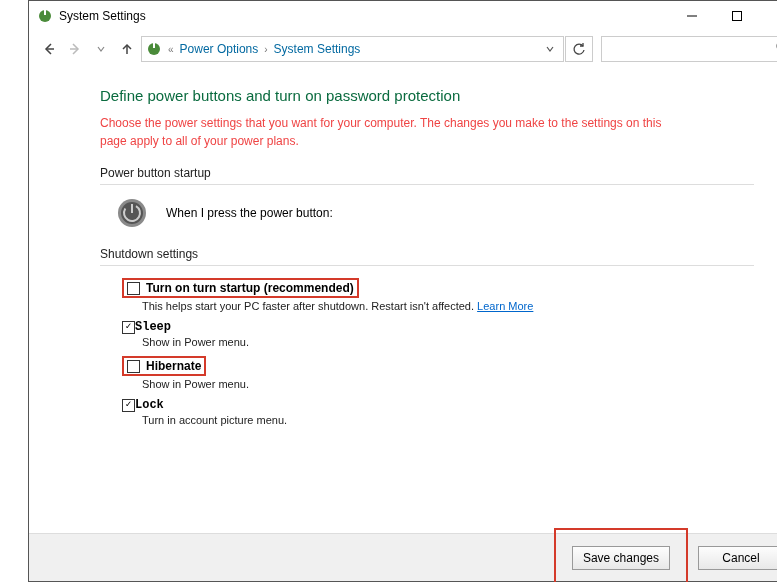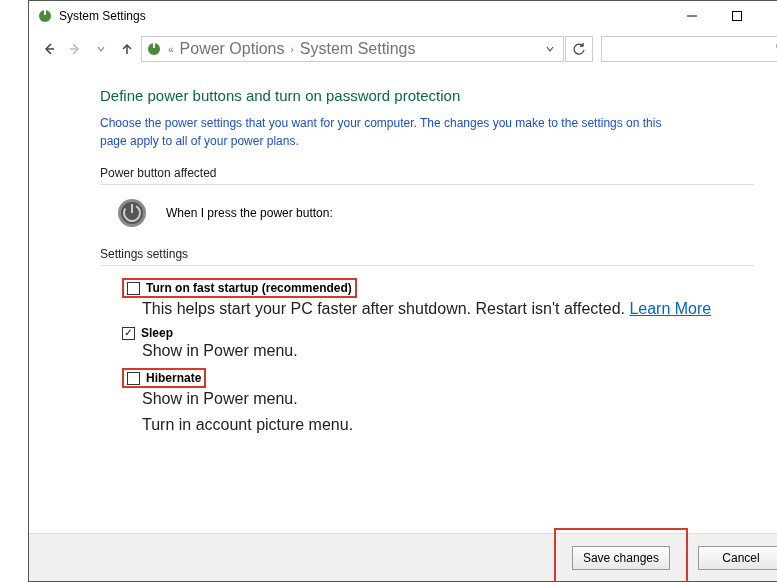--- a/index.html
+++ b/index.html
@@ -9,40 +9,40 @@
     .titlebar-icon { width: 16px; height: 16px; margin-right: 6px; }
     .title { font-size: 12px; flex: 0 0 auto; }
     .title-spacer { flex: 1; }
     .win-btn { width: 45px; height: 29px; display: flex; align-items: center; justify-content: center; color: #000; }
     .navbar { height: 36px; display: flex; align-items: center; padding: 4px 8px; gap: 2px; }
     .nav-arrow { width: 24px; height: 24px; display: flex; align-items: center; justify-content: center; color: #888; }
     .nav-arrow.dark { color: #333; }
     .crumb-box { flex: 1; height: 26px; border: 1px solid #ccc; display: flex; align-items: center; padding: 0 4px; gap: 4px; background: #fff; }
     .crumb-icon { width: 16px; height: 16px; }
     .crumb-sep { color: #777; font-size: 10px; padding: 0 2px; }
-    .crumb-txt { font-size: 16px; color: #737373; }
+    .crumb-txt { font-size: 12px; color: #0369a1; }
     .crumb-drop { margin-left: auto; width: 18px; text-align: center; color: #555; }
     .refresh-btn { width: 28px; height: 26px; border: 1px solid #ccc; display: flex; align-items: center; justify-content: center; margin-left: -1px; }
     .search-box { width: 195px; height: 26px; border: 1px solid #ccc; margin-left: 6px; display: flex; align-items: center; padding: 0 6px; }
     .search-icon { margin-left: auto; color: #666; }
     .content { flex: 1; padding: 20px 50px 0 71px; overflow: auto; }
     .heading { color: #0a6b3f; font-size: 15px; margin-bottom: 10px; }
-    .desc { font-size: 12px; line-height: 1.5; margin-bottom: 16px; color: #1d4ed8; max-width: 580px; }
+    .desc { font-size: 12px; line-height: 1.5; margin-bottom: 16px; color: #ef4444; max-width: 580px; }
     .section-title { font-size: 12px; color: #222; margin-bottom: 4px; }
     .hr { border: none; border-top: 1px solid #ddd; margin-bottom: 12px; }
     .power-row { display: flex; align-items: center; gap: 18px; margin-left: 16px; margin-bottom: 18px; }
     .power-icon { width: 32px; height: 32px; }
     .select { height: 22px; width: 148px; border: 1px solid #7a7a7a; background: linear-gradient(#f6f6f6, #e6e6e6); font-size: 12px; padding: 0 4px; display: flex; align-items: center; }
     .select .sel-drop { margin-left: auto; }
     .shutdown-section { margin-left: 4px; }
     .opt { margin-left: 18px; margin-bottom: 8px; }
-    .opt-header { display: flex; align-items: center; gap: 6px; }
+    .opt-header { display: flex; align-items: center; gap: 0; font-family: Liberation Mono, monospace; }
     .opt-label { font-size: 12px; }
     .bold { font-weight: 600; }
-    .opt-desc { font-size: 16px; margin-left: 20px; margin-top: 2px; color: #222; }
+    .opt-desc { font-size: 11px; margin-left: 20px; margin-top: 2px; color: #222; }
     .link { color: #0066cc; text-decoration: underline; }
     .checkbox { width: 13px; height: 13px; border: 1px solid #333; background: #fff; display: flex; align-items: center; justify-content: center; font-size: 10px; line-height: 1; }
     .checkbox.checked::after { content: "✓"; color: #000; }
     .highlight { border: 2px solid #d43a2a; padding: 1px 3px; display: inline-flex; align-items: center; gap: 6px; }
     .footer { height: 48px; border-top: 1px solid #ddd; display: flex; align-items: center; justify-content: flex-end; padding: 0 20px; gap: 10px; background: #f0f0f0; }
     .btn { height: 24px; min-width: 86px; border: 1px solid #999; background: linear-gradient(#fdfdfd, #e8e8e8); font-size: 12px; padding: 0 10px; display: flex; align-items: center; justify-content: center; }
     .btn-highlight { border: 2px solid #d43a2a; padding: 16px; }
   </style>
 </head>
 <body>
@@ -126,41 +126,41 @@
             <line x1="8" y1="8" x2="12" y2="12" stroke="#666" stroke-width="1.3"></line>
           </svg>
       </span>
     </div>
   </div>
 
   <div class="content">
     <div class="heading">Define power buttons and turn on password protection</div>
     <div class="desc">Choose the power settings that you want for your computer. The changes you make to the settings on this page apply to all of your power plans.</div>
 
-    <div class="section-title">Power button affected</div>
+    <div class="section-title">Power button startup</div>
     <hr class="hr">
     <div class="power-row">
       <svg class="power-icon" viewBox="0 0 32 32">
         <circle cx="16" cy="16" r="14" fill="#8a8a8a"></circle>
         <circle cx="16" cy="16" r="11" fill="#555"></circle>
         <circle cx="16" cy="16" r="8" fill="none" stroke="#ccc" stroke-width="2" stroke-dasharray="38 12" transform="rotate(-60 16 16)"></circle>
         <rect x="15" y="7" width="2" height="9" fill="#ccc"></rect>
       </svg>
       <span>When I press the power button:</span>
     </div>
 
-    <div class="section-title">Settings settings</div>
+    <div class="section-title">Shutdown settings</div>
     <hr class="hr">
 
     <div class="shutdown-section">
 
       <div class="opt">
         <span class="highlight">
           <span class="checkbox"></span>
-          <span class="opt-label bold">Turn on fast startup (recommended)</span>
+          <span class="opt-label bold">Turn on turn startup (recommended)</span>
         </span>
         <div class="opt-desc">
           <span>This helps start your PC faster after shutdown. Restart isn't affected. </span><a href="#" class="link">Learn More</a>
         </div>
       </div>
 
       <div class="opt">
         <div class="opt-header">
           <span class="checkbox checked"></span>
           <span class="opt-label bold">Sleep</span>
@@ -170,20 +170,24 @@
 
       <div class="opt">
         <span class="highlight">
           <span class="checkbox"></span>
           <span class="opt-label bold">Hibernate</span>
         </span>
         <div class="opt-desc">Show in Power menu.</div>
       </div>
 
       <div class="opt">
+        <div class="opt-header">
+          <span class="checkbox checked"></span>
+          <span class="opt-label bold">Lock</span>
+        </div>
         <div class="opt-desc">Turn in account picture menu.</div>
       </div>
     </div>
   </div>
 
   <div class="footer">
     <span class="btn-highlight">
       <span class="btn">Save changes</span>
     </span>
     <span class="btn">Cancel</span>

